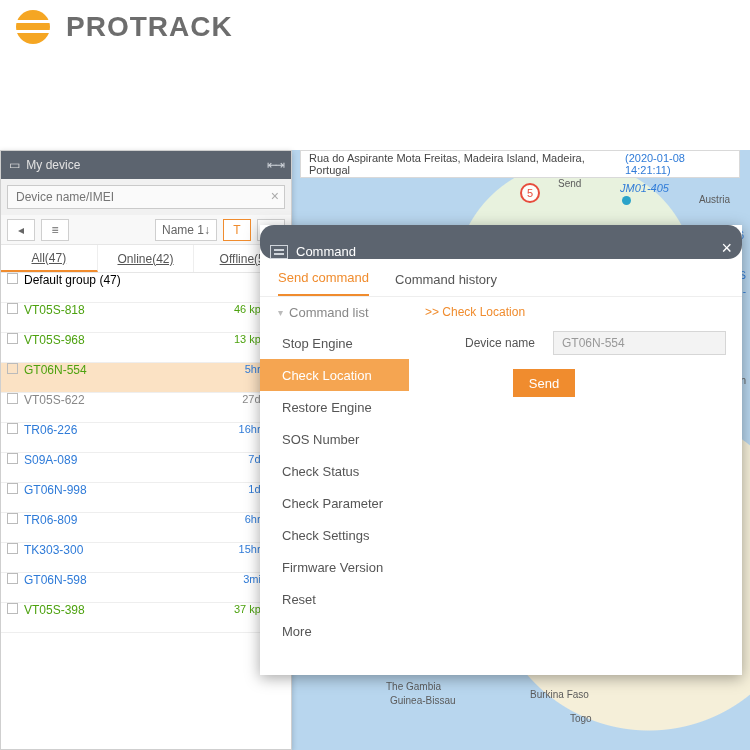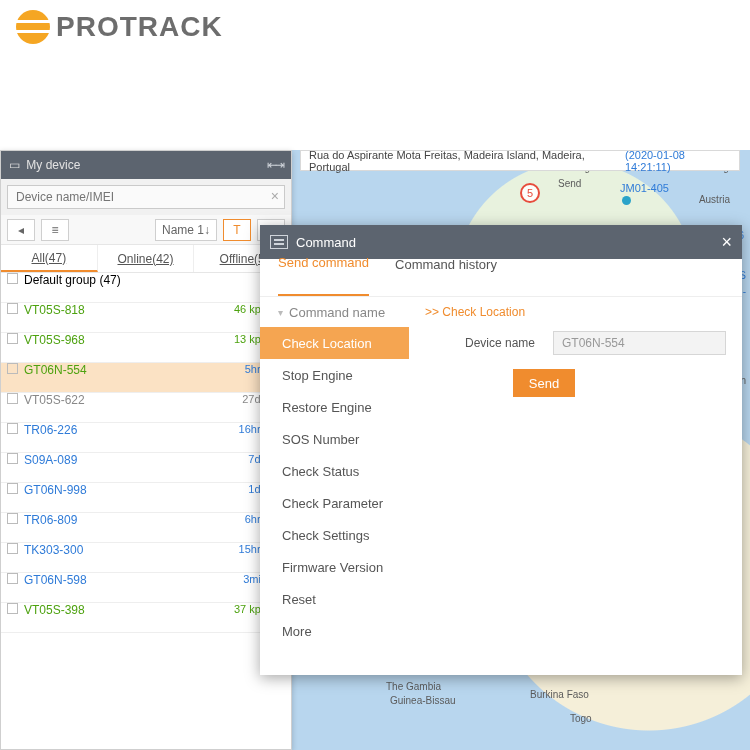--- a/index.html
+++ b/index.html
@@ -2,33 +2,33 @@
 <html><head>
 <meta charset="utf-8">
 <style>
   * { box-sizing: border-box; margin: 0; padding: 0; font-family: Arial, Helvetica, sans-serif; }
   html,body { width:750px; height:750px; background:#fff; overflow:hidden; }
 
   
   .logo { position:absolute; top:10px; left:16px; display:flex; align-items:center; }
   .logo-mark { width:34px; height:34px; border-radius:50%;
     background:linear-gradient(180deg,#f5a623 0 30%,#fff 30% 38%,#f5a623 38% 60%,#fff 60% 68%,#f5a623 68% 100%); }
-  .logo-text { font-size:28px; font-weight:700; letter-spacing:1px; color:#6d6d6d; margin-left:6px; }
+  .logo-text { font-size:28px; font-weight:700; letter-spacing:1px; color:#6d6d6d; margin-left:16px; }
 
   
   .map { position:absolute; left:290px; right:0; top:150px; bottom:0;
     background:
       radial-gradient(circle at 62% 22%, #e8f2de 0 120px, transparent 121px),
       radial-gradient(circle at 78% 70%, #f5efd9 0 160px, transparent 161px),
       linear-gradient(180deg,#b8d6ee 0 55%, #b8d6ee 55% 100%);
   }
   .map-label { position:absolute; font-size:10px; color:#5b5b5b; white-space:nowrap; }
 
   
-  .addr-bar { position:absolute; top:150px; left:300px; right:10px; height:21px;
+  .addr-bar { position:absolute; top:150px; left:300px; right:10px; height:28px;
     background:#fff; border:1px solid #d9d9d9; display:flex; align-items:center; padding:0 8px;
     font-size:11px; color:#444; }
   .addr-bar .ts { color:#2f7bd8; margin-left:4px; }
 
   
   .bubble { position:absolute; top:183px; left:520px; width:20px; height:20px; border:2px solid #e74c3c;
     border-radius:50%; display:flex; align-items:center; justify-content:center; font-size:11px; color:#e74c3c;
     background:rgba(255,255,255,.9);}
   .marker { position:absolute; width:9px; height:9px; background:#2aa3c9; border-radius:50%; }
 
@@ -69,29 +69,29 @@
   .row .dot{ width:8px; height:8px; border-radius:50%;}
   .row .dot.green{ background:#4da20f;}
   .row .dot.blue{ background:#2f7bd8;}
   .row .dot.gray{ background:#bbb;}
   .row.group{ background:#fff; font-weight:normal;}
   .row.sel{ background:#fbe2c4; }
 
   
   .modal { position:absolute; top:225px; left:260px; width:482px; height:450px;
     background:#fff; box-shadow:0 3px 14px rgba(0,0,0,.35);}
-  .modal .mhd{ height:34px; background:#5c646f; color:#fff; display:flex; align-items:center;
-    padding:0 10px; font-size:13px;}
+  .modal .mhd{ height:34px; background:#5c646f; color:#fff; display:flex; align-items:flex-end;
+    padding:0 10px; font-size:13px;border-radius:14px;}
   .modal .mhd .ico{ width:18px; height:14px; border:1px solid #cfd4da; margin-right:8px; position:relative;}
   .modal .mhd .ico::after{ content:""; position:absolute; left:3px; top:3px; width:10px; height:2px; background:#cfd4da; box-shadow:0 4px 0 #cfd4da;}
   .modal .mhd .spacer{flex:1;}
   .modal .mhd .close{ font-size:18px; color:#fff;}
   .mtabs{ height:38px; display:flex; align-items:flex-end; gap:26px; padding:0 18px;
     border-bottom:1px solid #eee;}
-  .mtabs div{ font-size:13px; color:#555; padding-bottom:24px;}
+  .mtabs div{ font-size:13px; color:#555; padding-bottom:9px;}
   .mtabs div.active{ color:#f08c2e; border-bottom:2px solid #f08c2e;}
   .cl-hdr{ height:30px; display:flex; align-items:center; color:#888; font-size:13px;
     padding:0 18px; gap:6px;}
   .cl-hdr .chev{ color:#bbb; font-size:10px;}
   .body{ display:flex;}
   .clist{ width:190px;}
   .clist .it{ height:32px; display:flex; align-items:center; padding-left:22px;
     font-size:13px; color:#555;}
   .clist .it.active{ background:#f5a551; color:#fff;}
   .form{ flex:1; padding:0 16px;}
@@ -116,21 +116,21 @@
   <span class="map-label" style="top:28px; left:268px;">Send</span>
   <span class="map-label" style="top:12px; right:10px;">Prague</span>
   <span class="map-label" style="top:44px; right:20px;">Austria</span>
   <span class="map-label" style="top:225px; right:4px;">Mediterran</span>
   <span class="map-label" style="top:320px; right:12px;font-size:12px;">Liby</span>
   <span class="map-label" style="bottom:58px; left:96px;">The Gambia</span>
   <span class="map-label" style="bottom:44px; left:100px;margin-top:8px;">Guinea-Bissau</span>
   <span class="map-label" style="bottom:50px; left:240px; text-align:center;">Burkina
 Faso</span>
   <span class="map-label" style="bottom:26px; left:280px;">Togo</span>
-  <span class="map-label" style="top:32px; left:330px; color:#2f7bd8;font-size:11px;">JM01-405</span>
+  <span class="map-label" style="top:32px; left:330px; color:#2f7bd8;font-size:11px;font-style:italic;">JM01-405</span>
   <span class="marker" style="top:46px; left:332px;"></span>
   <span class="map-label" style="top:80px; right:6px;color:#2f7bd8;">3-926</span>
   <span class="map-label" style="top:120px; right:4px;color:#2f7bd8;">VT05S</span>
   <span class="map-label" style="top:136px; right:4px;color:#2f7bd8;">TK116-</span>
 </div>
 
 <div class="addr-bar">
   <span>Rua do Aspirante Mota Freitas, Madeira Island, Madeira, Portugal</span>
   <span class="ts">(2020-01-08 14:21:11)</span>
 </div>
@@ -246,25 +246,25 @@
     <span class="close">×</span>
   </div>
   <div class="mtabs">
     <div class="active">Send command</div>
     <div>Command history</div>
   </div>
   <div class="body">
     <div class="clist">
       <div class="cl-hdr">
         <span class="chev">▾</span>
-        <span>Command name</span>
+        <span>Command list</span>
       </div>
       <div id="cmd-items">
+          <div class="it">Stop Engine</div>
           <div class="it active">Check Location</div>
-          <div class="it">Stop Engine</div>
           <div class="it">Restore Engine</div>
           <div class="it">SOS Number</div>
           <div class="it">Check Status</div>
           <div class="it">Check Parameter</div>
           <div class="it">Check Settings</div>
           <div class="it">Firmware Version</div>
           <div class="it">Reset</div>
           <div class="it">More</div>
         </div>
     </div>

